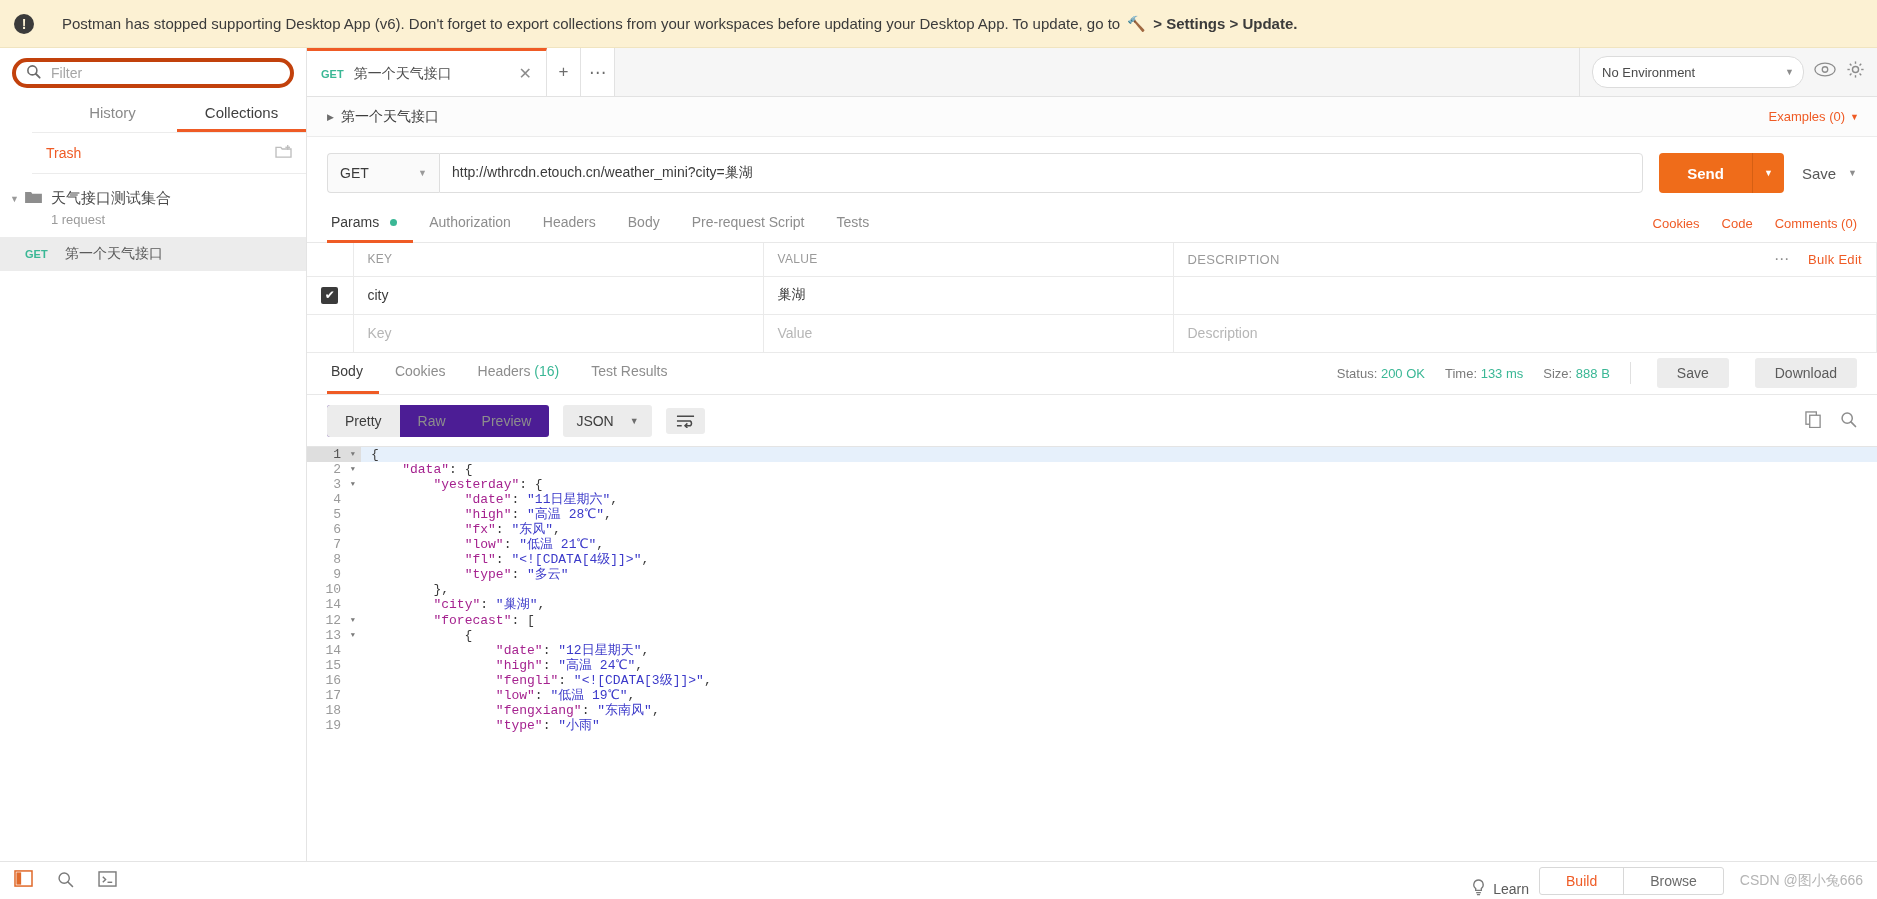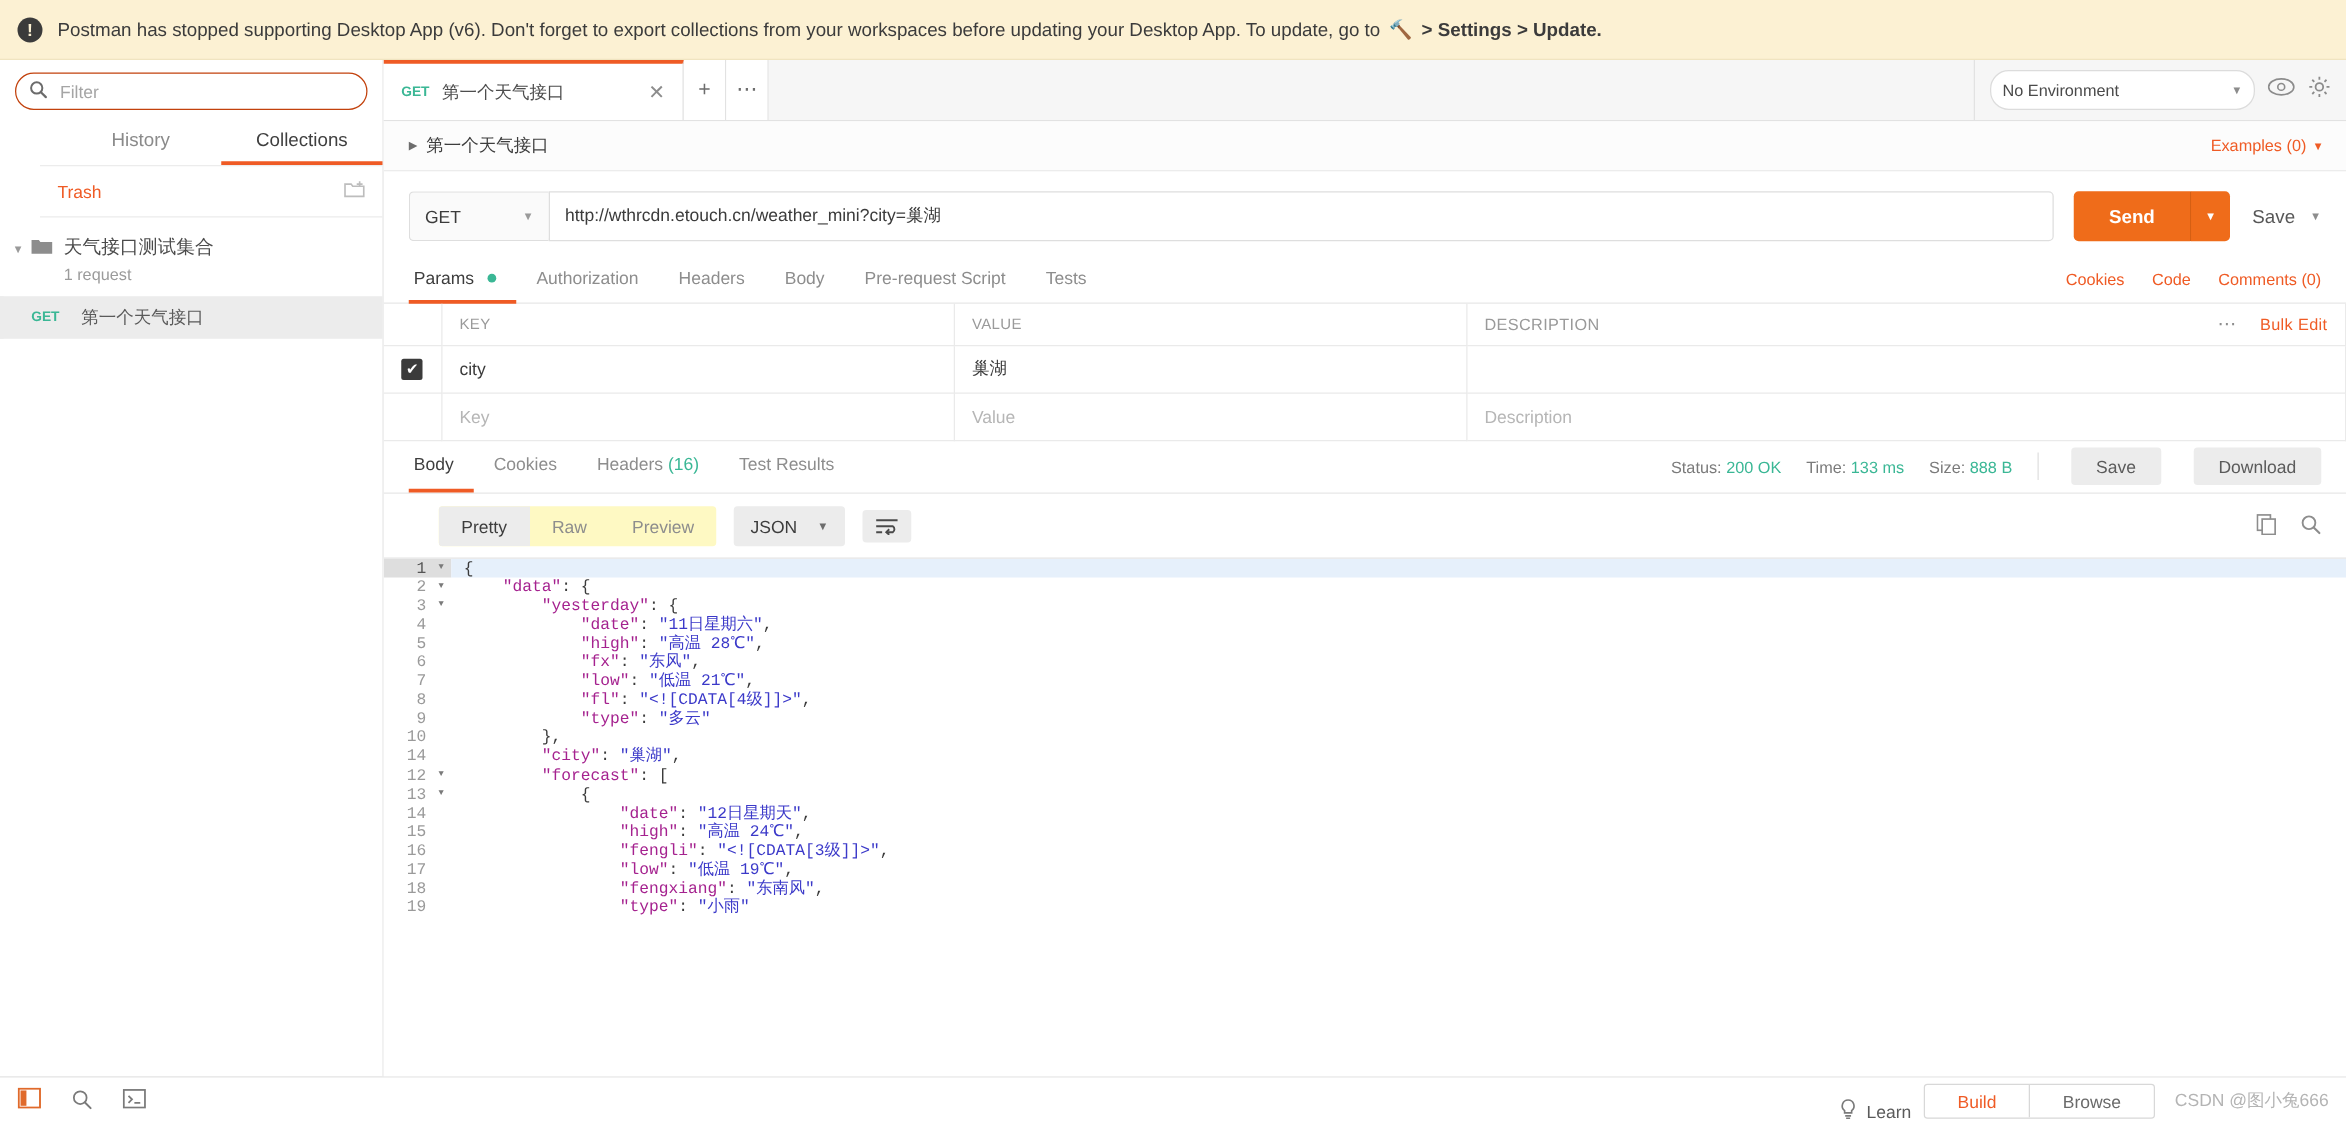--- a/index.html
+++ b/index.html
@@ -23,38 +23,38 @@
     font-size: 15px; color: #3b3b3b;
     border-bottom: 1px solid #f0e4c0;
   }
   .banner .warn-icon {
     width: 20px; height: 20px; border-radius: 50%;
     background: #3b3b3b; color: #fcf1d3;
     display: flex; align-items: center; justify-content: center;
     font-weight: bold; font-size: 14px; margin-right: 12px; flex: 0 0 auto;
     line-height: 1;
   }
-  .banner .msg { white-space: nowrap; }
+  .banner .msg { white-space: nowrap; margin-left: 16px; }
   .banner .wrench { display:inline-block; margin: 0 3px; font-size: 15px; }
   .banner b { font-weight: bold; }
 
   
   .body-wrap { flex: 1; display: flex; min-height: 0; }
 
   
   .sidebar {
     width: 307px; min-width: 307px;
     border-right: 1px solid #e4e4e4;
     background: #fff;
     display: flex; flex-direction: column;
   }
   .filter-row { padding: 10px 12px 8px 12px; }
   .filter-box {
     display: flex; align-items: center;
-    height: 30px; border: 1px solid #c2410c; border-radius: 16px;
+    height: 30px; border: 4px solid #c2410c; border-radius: 16px;
     padding: 0 10px; background: #fff;
   }
   .filter-box svg { margin-right: 8px; flex: 0 0 auto; }
   .filter-box input {
     border: none; outline: none; width: 100%;
     font-size: 14px; color: #444; background: transparent;
     font-family: inherit;
   }
   .filter-box input::placeholder { color: #a5a5a5; }
 
@@ -207,21 +207,21 @@
   .resp-meta { display: flex; align-items: center; gap: 20px; font-size: 13px; color: #7a7a7a; }
   .resp-meta b { color: #3ab795; font-weight: normal; }
   .meta-btn {
     background: #ececec; border: none; border-radius: 3px;
     padding: 7px 20px; font-size: 14px; color: #5b5b5b; cursor: pointer;
     font-family: inherit; margin-left: 6px;
   }
   .meta-sep { width: 1px; height: 22px; background: #e0e0e0; }
 
   .view-row { display: flex; align-items: center; justify-content: space-between; padding: 10px 20px 9px 20px; }
-  .seg { display: flex; background: #fef9c3; border-radius: 3px; overflow: hidden; margin-left: 24px; }
+  .seg { display: flex; background: #4c1d95; border-radius: 3px; overflow: hidden; }
   .seg div { padding: 8px 18px; font-size: 14px; color: #8d8d8d; cursor: pointer; }
   .seg div.active { color: #3d3d3d; background: #ececec; }
   .fmt-select {
     margin-left: 14px; background: #ececec; border-radius: 3px;
     display: flex; align-items: center; gap: 16px; padding: 8px 13px;
     font-size: 14px; color: #3d3d3d; cursor: pointer;
   }
   .fmt-select .cv { font-size: 9px; color: #6d6d6d; }
   .wrap-btn {
     margin-left: 14px; background: #ececec; border-radius: 3px;

